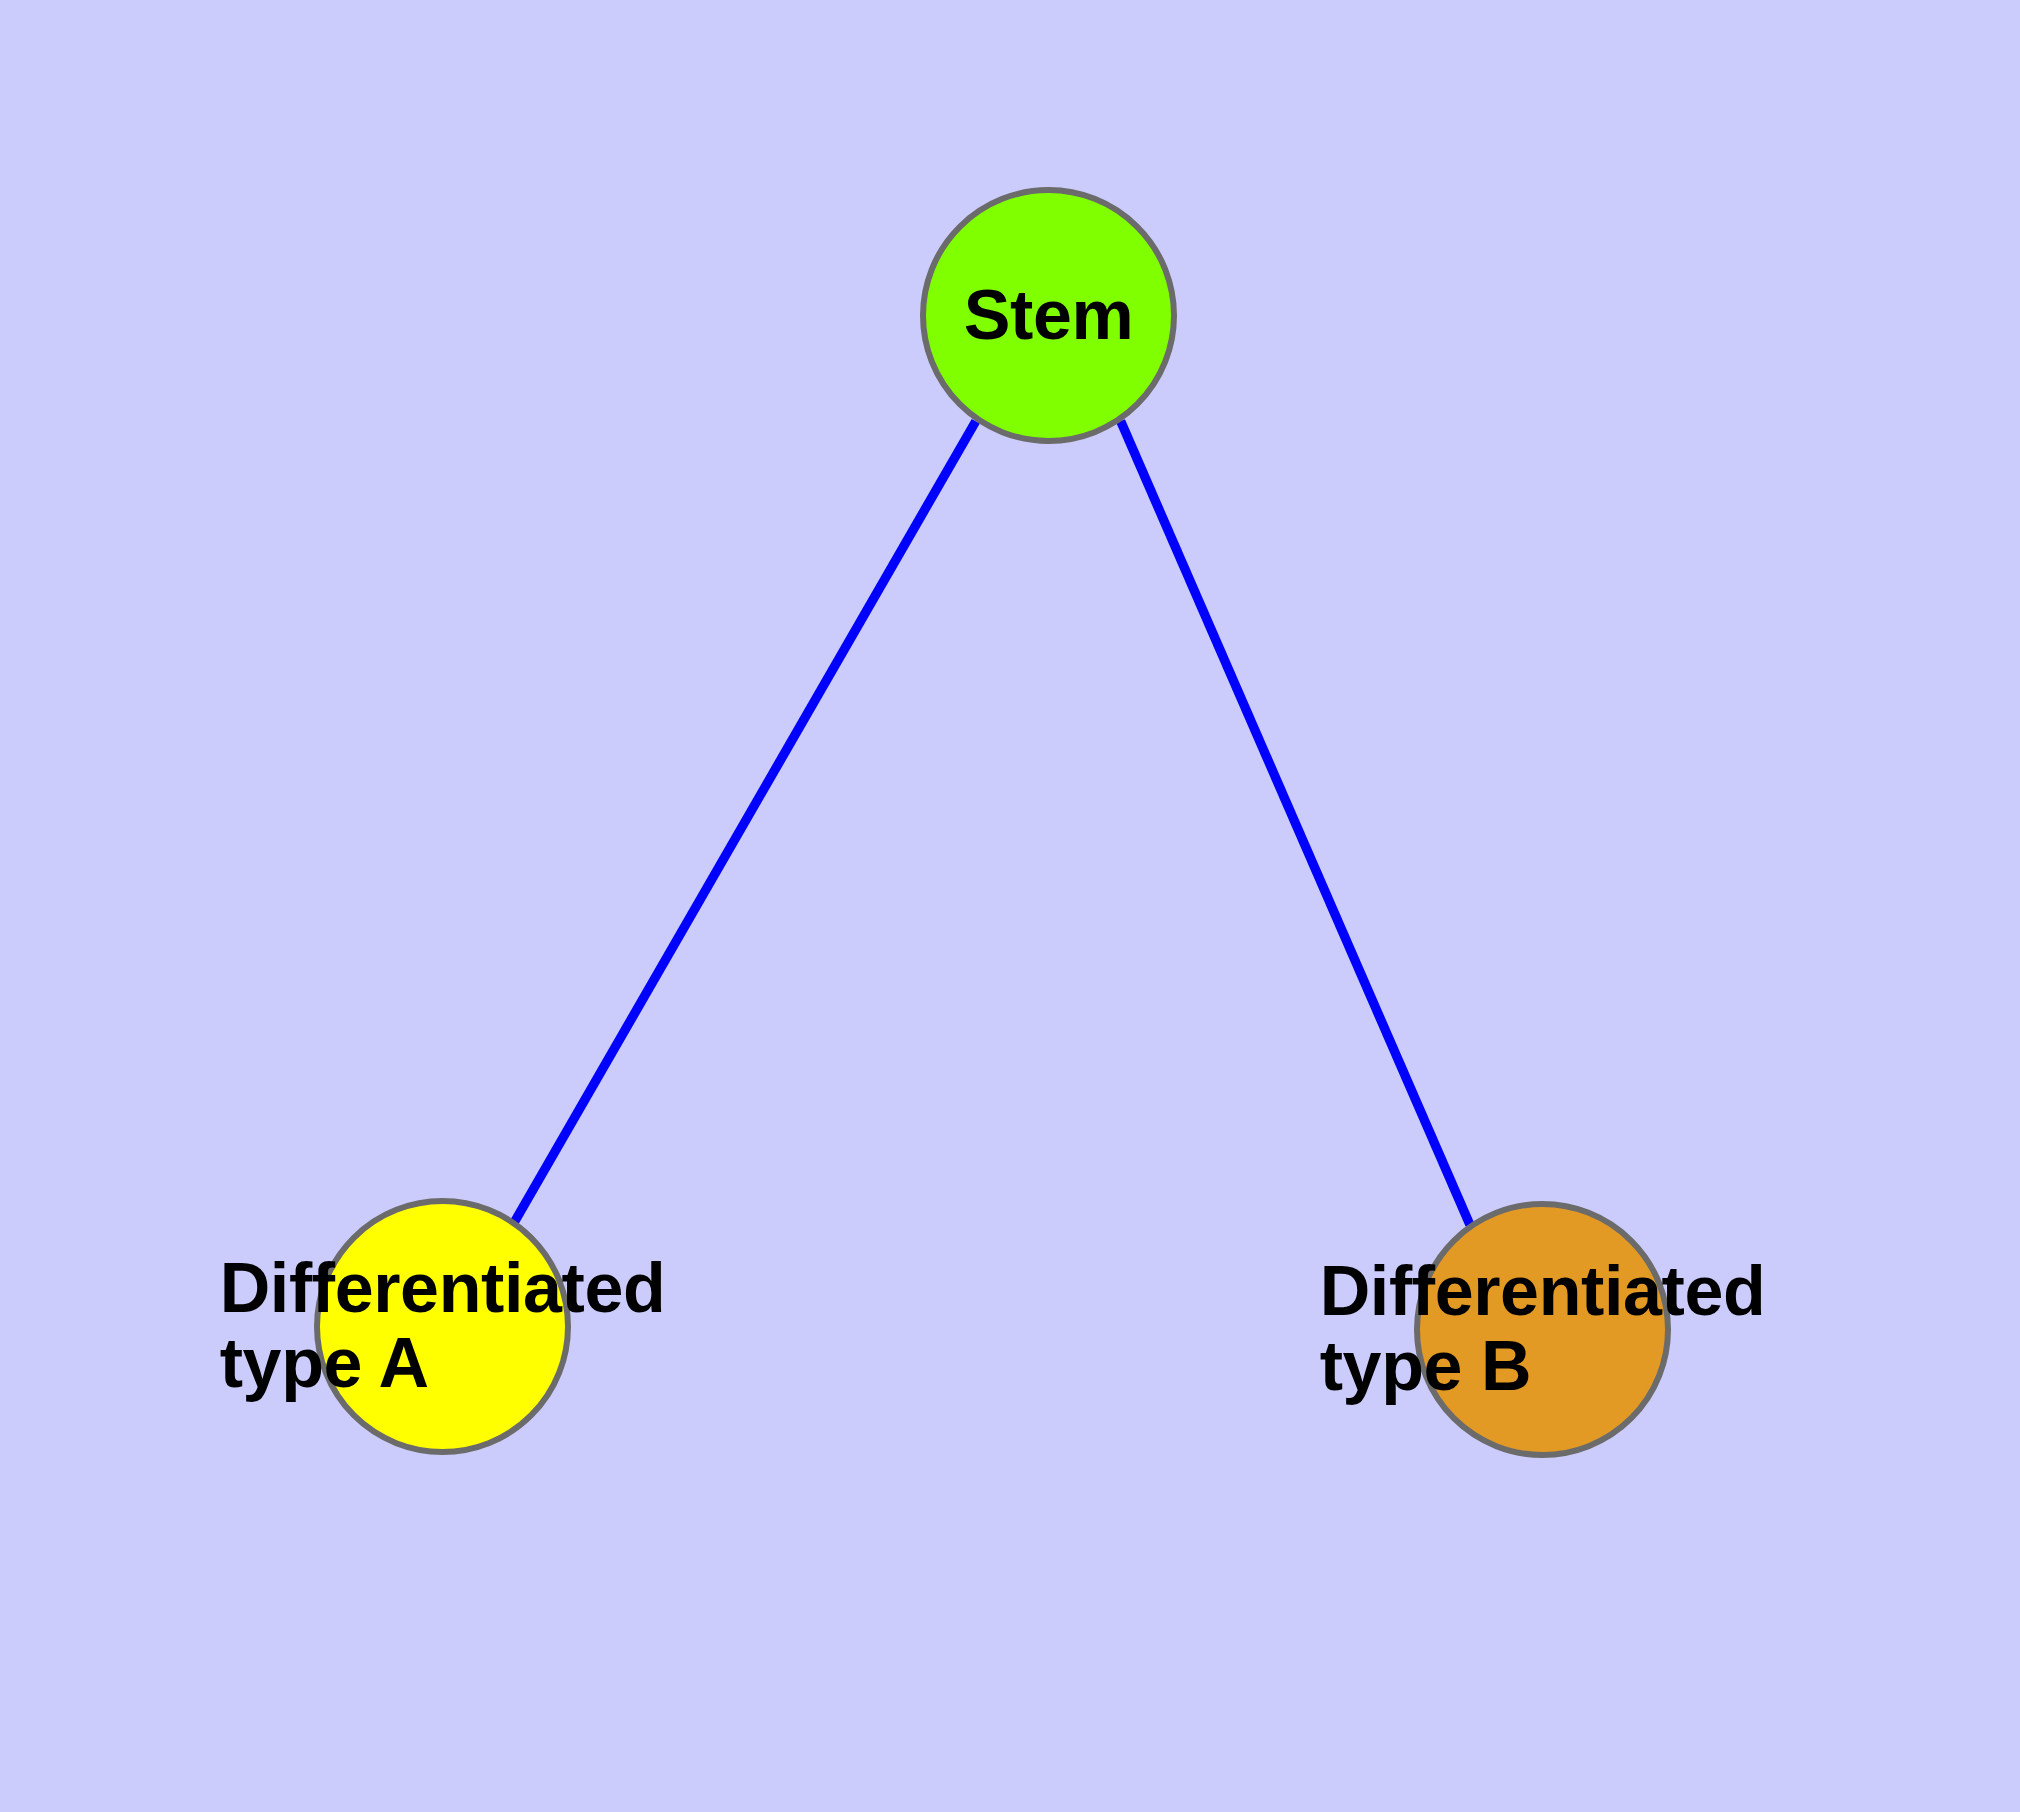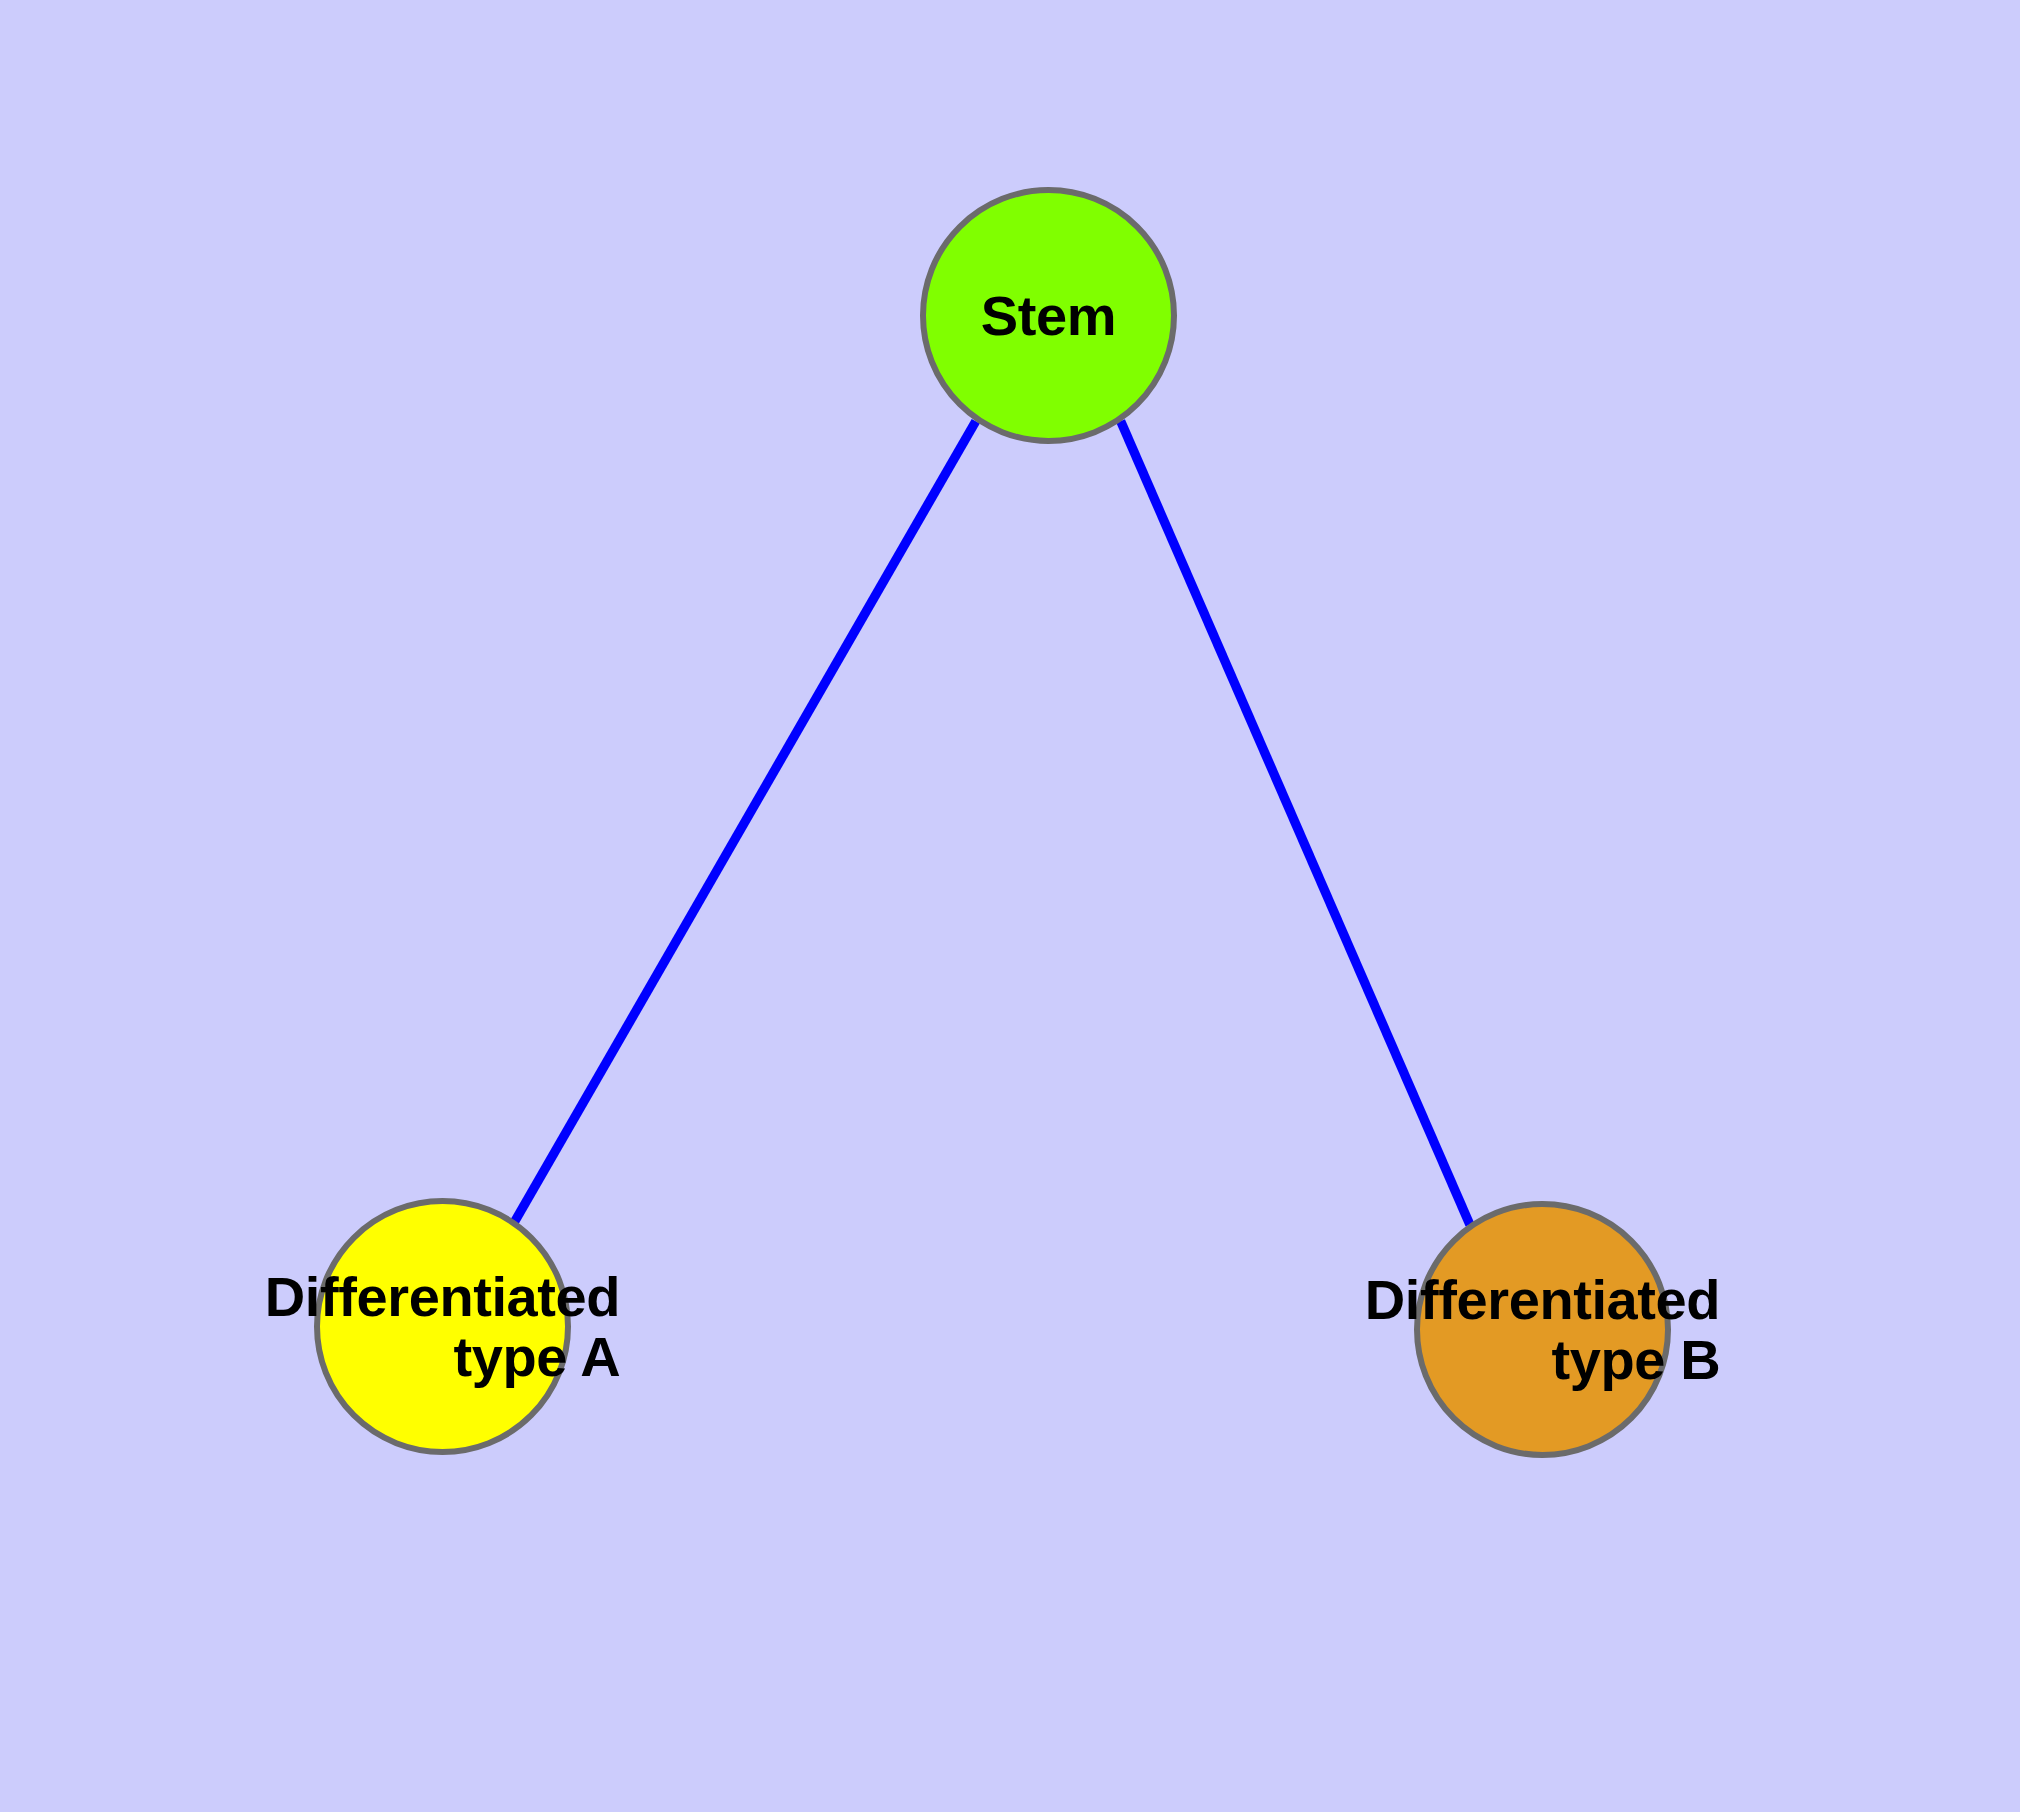--- a/index.html
+++ b/index.html
@@ -36,23 +36,23 @@
     justify-content: center;
   }
   .node-label {
     position: absolute;
     left: 50%;
     top: 50%;
     transform: translate(-50%, -50%);
     color: #000000;
     font-family: "Liberation Sans", sans-serif;
     font-weight: bold;
-    font-size: 56px;
+    font-size: 70px;
     line-height: 1.08;
-    text-align: right;
+    text-align: left;
     white-space: pre;
     letter-spacing: -0.4px;
     pointer-events: none;
   }
   #node-stem {
     left: 920px;
     top: 187px;
     width: 257px;
     height: 257px;
     background: #80ff00;

